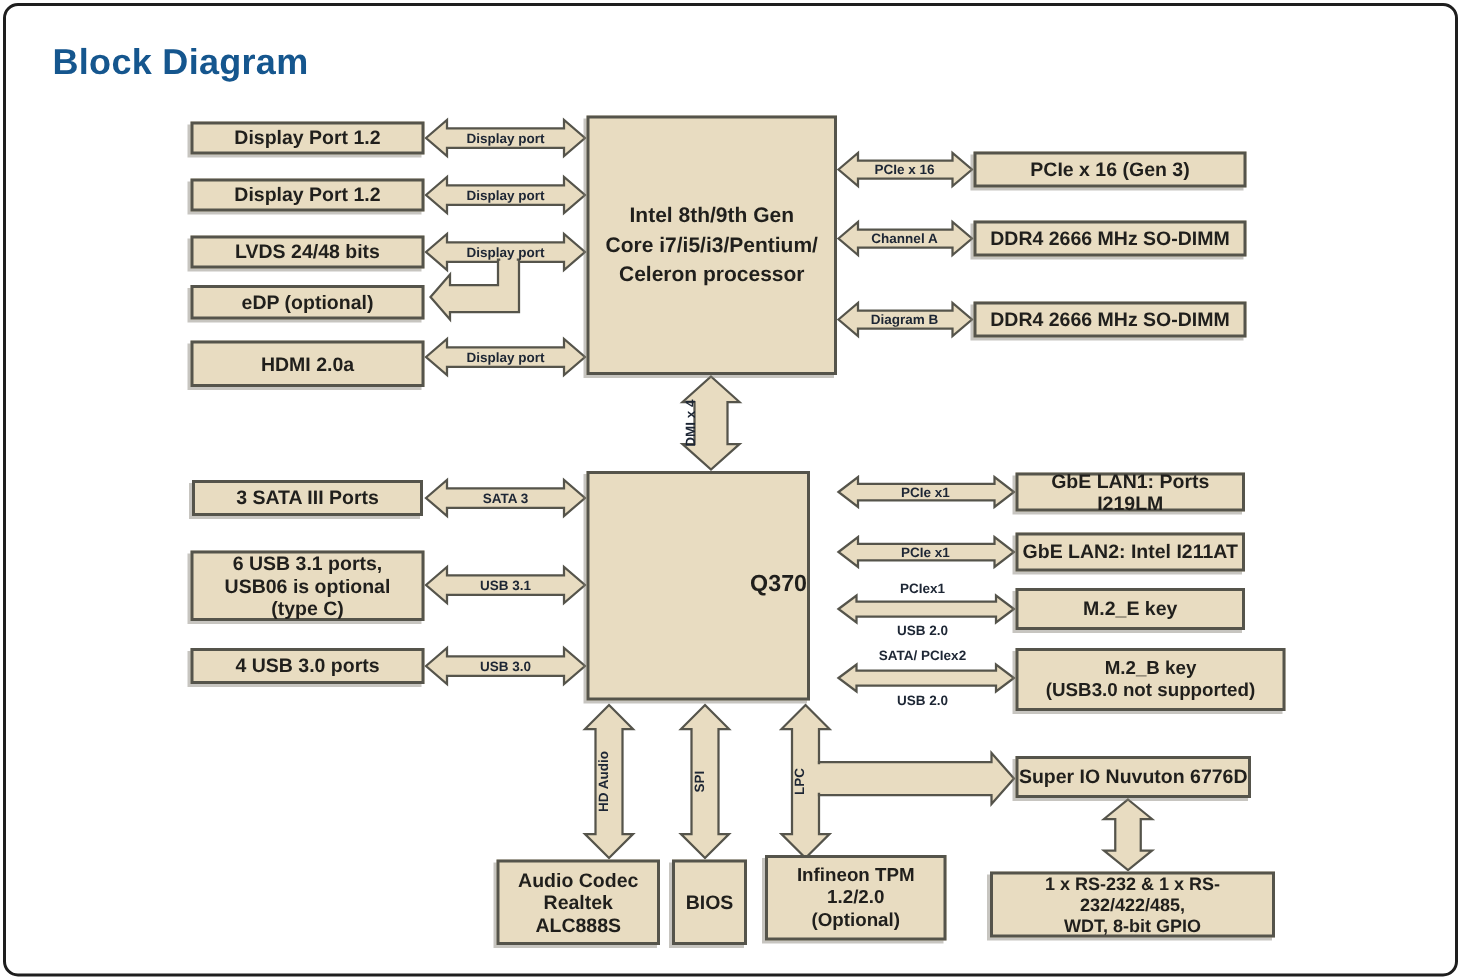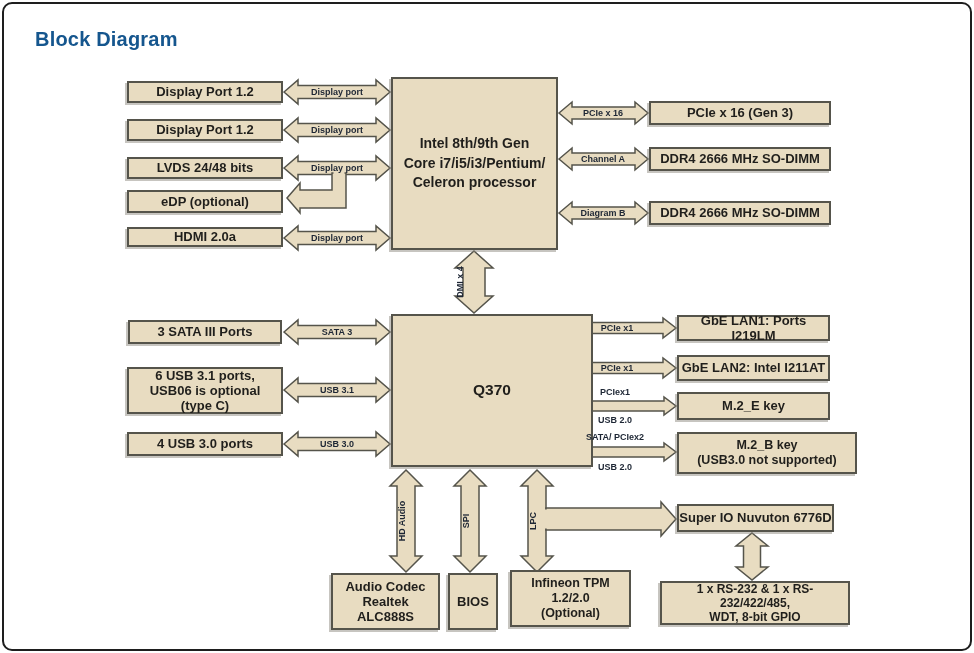--- a/index.html
+++ b/index.html
@@ -5,21 +5,21 @@
   html,body{margin:0;padding:0;background:#ffffff;}
   .frame{
     position:relative;width:970px;height:649px;margin:2px;
     background:#ffffff;border:2px solid #1e1e1e;border-radius:10px;
     box-sizing:border-box;overflow:hidden;
     font-family:"Liberation Sans", sans-serif;
   }
   .inner{position:absolute;left:-2px;top:-2px;width:974px;height:653px;}
   .title{
     position:absolute;left:33px;top:26px;margin:0;
-    font-size:20px;font-weight:bold;color:#15568e;letter-spacing:0.2px;
+    font-size:24px;font-weight:bold;color:#15568e;letter-spacing:0.2px;
   }
   svg.layer{position:absolute;left:0;top:0;}
   .ar{fill:#e8dcc1;stroke:#55544b;stroke-width:1.5;}
   .cover{fill:#e8dcc1;stroke:none;}
   .box{
     position:absolute;box-sizing:border-box;
     background:#e8dcc1;border:2px solid #55544b;
     box-shadow:-2px 2px 0 rgba(130,127,115,0.45);
     display:flex;flex-direction:column;align-items:center;justify-content:center;
     text-align:center;color:#201f1c;font-weight:bold;font-size:13px;line-height:1.18;
@@ -83,42 +83,42 @@
       </div>
   <div class="box" style="left:125px;top:117px;width:156px;height:22px;">
         <span>Display Port 1.2</span>
       </div>
   <div class="box" style="left:125px;top:155px;width:156px;height:22px;">
         <span>LVDS 24/48 bits</span>
       </div>
   <div class="box" style="left:125px;top:188px;width:156px;height:23px;">
         <span>eDP (optional)</span>
       </div>
-  <div class="box" style="left:125px;top:225px;width:156px;height:20px;">
+  <div class="box" style="left:125px;top:225px;width:156px;height:31px;">
         <span>HDMI 2.0a</span>
       </div>
 
   <div class="box" style="left:126px;top:318px;width:154px;height:24px;">
         <span>3 SATA III Ports</span>
       </div>
   <div class="box" style="left:125px;top:365px;width:156px;height:47px;">
     <span class="line">6 USB 3.1 ports,</span>
     <span class="line">USB06 is optional</span>
     <span class="line">(type C)</span>
   </div>
   <div class="box" style="left:125px;top:430px;width:156px;height:24px;">
         <span>4 USB 3.0 ports</span>
       </div>
 
   <div class="box fs14" style="left:389px;top:75px;width:167px;height:173px;">
     <span class="line">Intel 8th/9th Gen</span>
     <span class="line">Core i7/i5/i3/Pentium/</span>
     <span class="line">Celeron processor</span>
   </div>
-  <div class="box fs15" style="left:389px;top:312px;width:202px;height:153px;">
+  <div class="box fs15" style="left:389px;top:312px;width:149px;height:153px;align-items:flex-end;">
         <span>Q370</span>
       </div>
 
   <div class="box" style="left:647px;top:99px;width:182px;height:24px;">
         <span>PCIe x 16 (Gen 3)</span>
       </div>
   <div class="box" style="left:647px;top:145px;width:182px;height:24px;">
         <span>DDR4 2666 MHz SO-DIMM</span>
       </div>
   <div class="box" style="left:647px;top:199px;width:182px;height:24px;">

